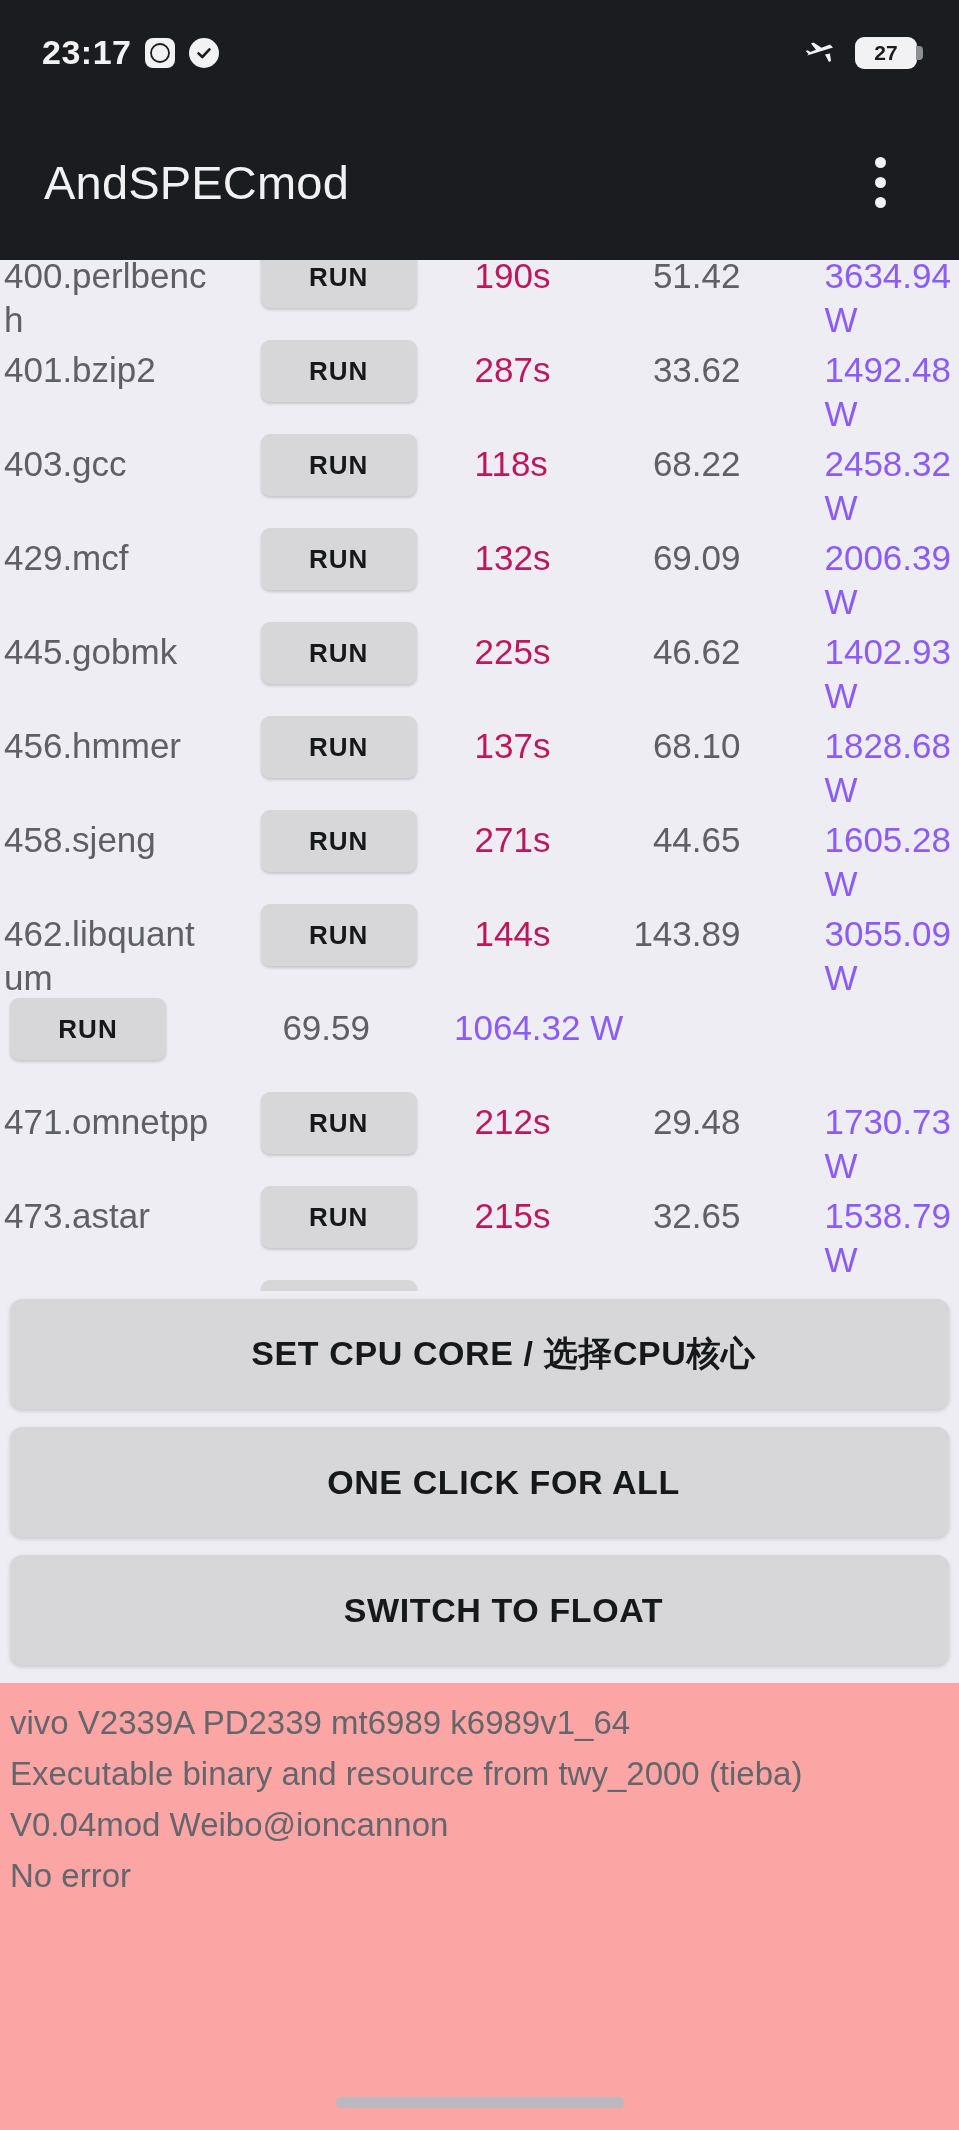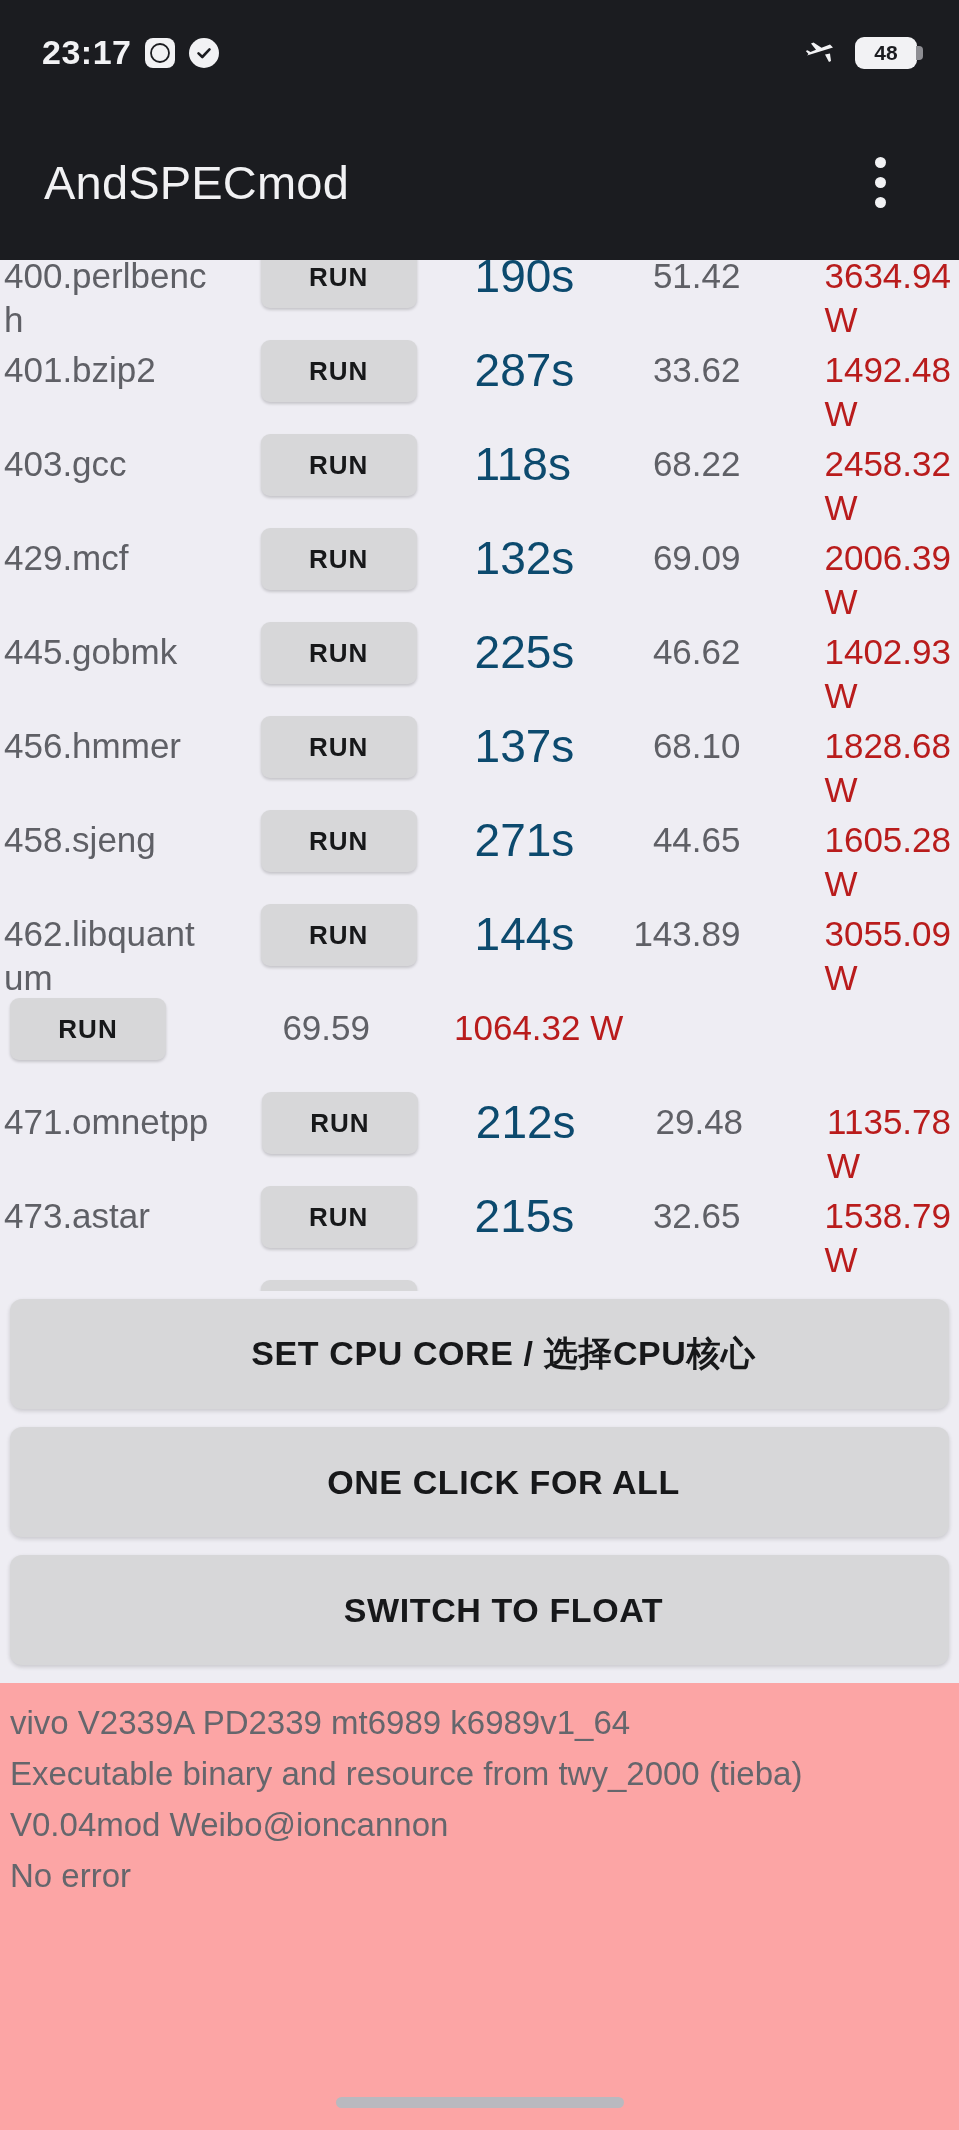--- a/index.html
+++ b/index.html
@@ -125,38 +125,38 @@
     box-shadow:0 2px 3px rgba(0,0,0,0.17);
     color:#17181a;
     font-family:"Liberation Sans", sans-serif;
     font-size:26px;
     font-weight:700;
     letter-spacing:1px;
     cursor:pointer;
   }
   .c-time {
     width:140px;
-    font-size:46px;
-    color:#0c4a6e;
+    font-size:35px;
+    color:#be185d;
     line-height:44px;
     padding-top:16px;
     padding-left:10px;
   }
   .c-score {
     width:150px;
     font-size:35px;
     color:#5f6066;
     line-height:44px;
     padding-top:16px;
     text-align:right;
   }
   .c-power {
     flex:1;
     font-size:35px;
-    color:#b91c1c;
+    color:#8b5cf6;
     line-height:44px;
     padding-top:16px;
     padding-left:36px;
   }
 
   
   .actions {
     flex:0 0 auto;
     padding:8px 10px 0 10px;
     background:#eeedf3;
@@ -223,21 +223,21 @@
       </div>
     </div>
     <div class="sb-right">
       <span class="icon-plane">
         <svg width="34" height="34" viewBox="0 0 34 34" aria-hidden="true">
           <path d="M4 19.5 L30 11.5 L27 8.5 L18.5 11.8 L10.5 6.5 L8 7.5 L13 13.8 L7.5 15.9 L4.5 14.2 L2.8 15 L5.5 18 Z" fill="#f2f2f4"></path>
           <path d="M22 18.5 L26 26 L28 25 L27 17.6 Z" fill="#f2f2f4"></path>
         </svg>
       </span>
       <span class="battery">
-        <span>48</span>
+        <span>27</span>
       </span>
     </div>
   </div>
 
   <div class="appbar">
     <div class="app-title">AndSPECmod</div>
     <div class="overflow-menu">
       <i></i>
       <i></i>
       <i></i>
@@ -325,21 +325,21 @@
           <div class="c-score">69.59</div>
           <div class="c-power">1064.32 W</div>
         </div>
         <div class="row">
           <div class="c-name">471.omnetpp</div>
           <div class="c-btn">
             <button class="run-btn">RUN</button>
           </div>
           <div class="c-time">212s</div>
           <div class="c-score">29.48</div>
-          <div class="c-power">1135.78 W</div>
+          <div class="c-power">1730.73 W</div>
         </div>
         <div class="row">
           <div class="c-name">473.astar</div>
           <div class="c-btn">
             <button class="run-btn">RUN</button>
           </div>
           <div class="c-time">215s</div>
           <div class="c-score">32.65</div>
           <div class="c-power">1538.79 W</div>
         </div>

